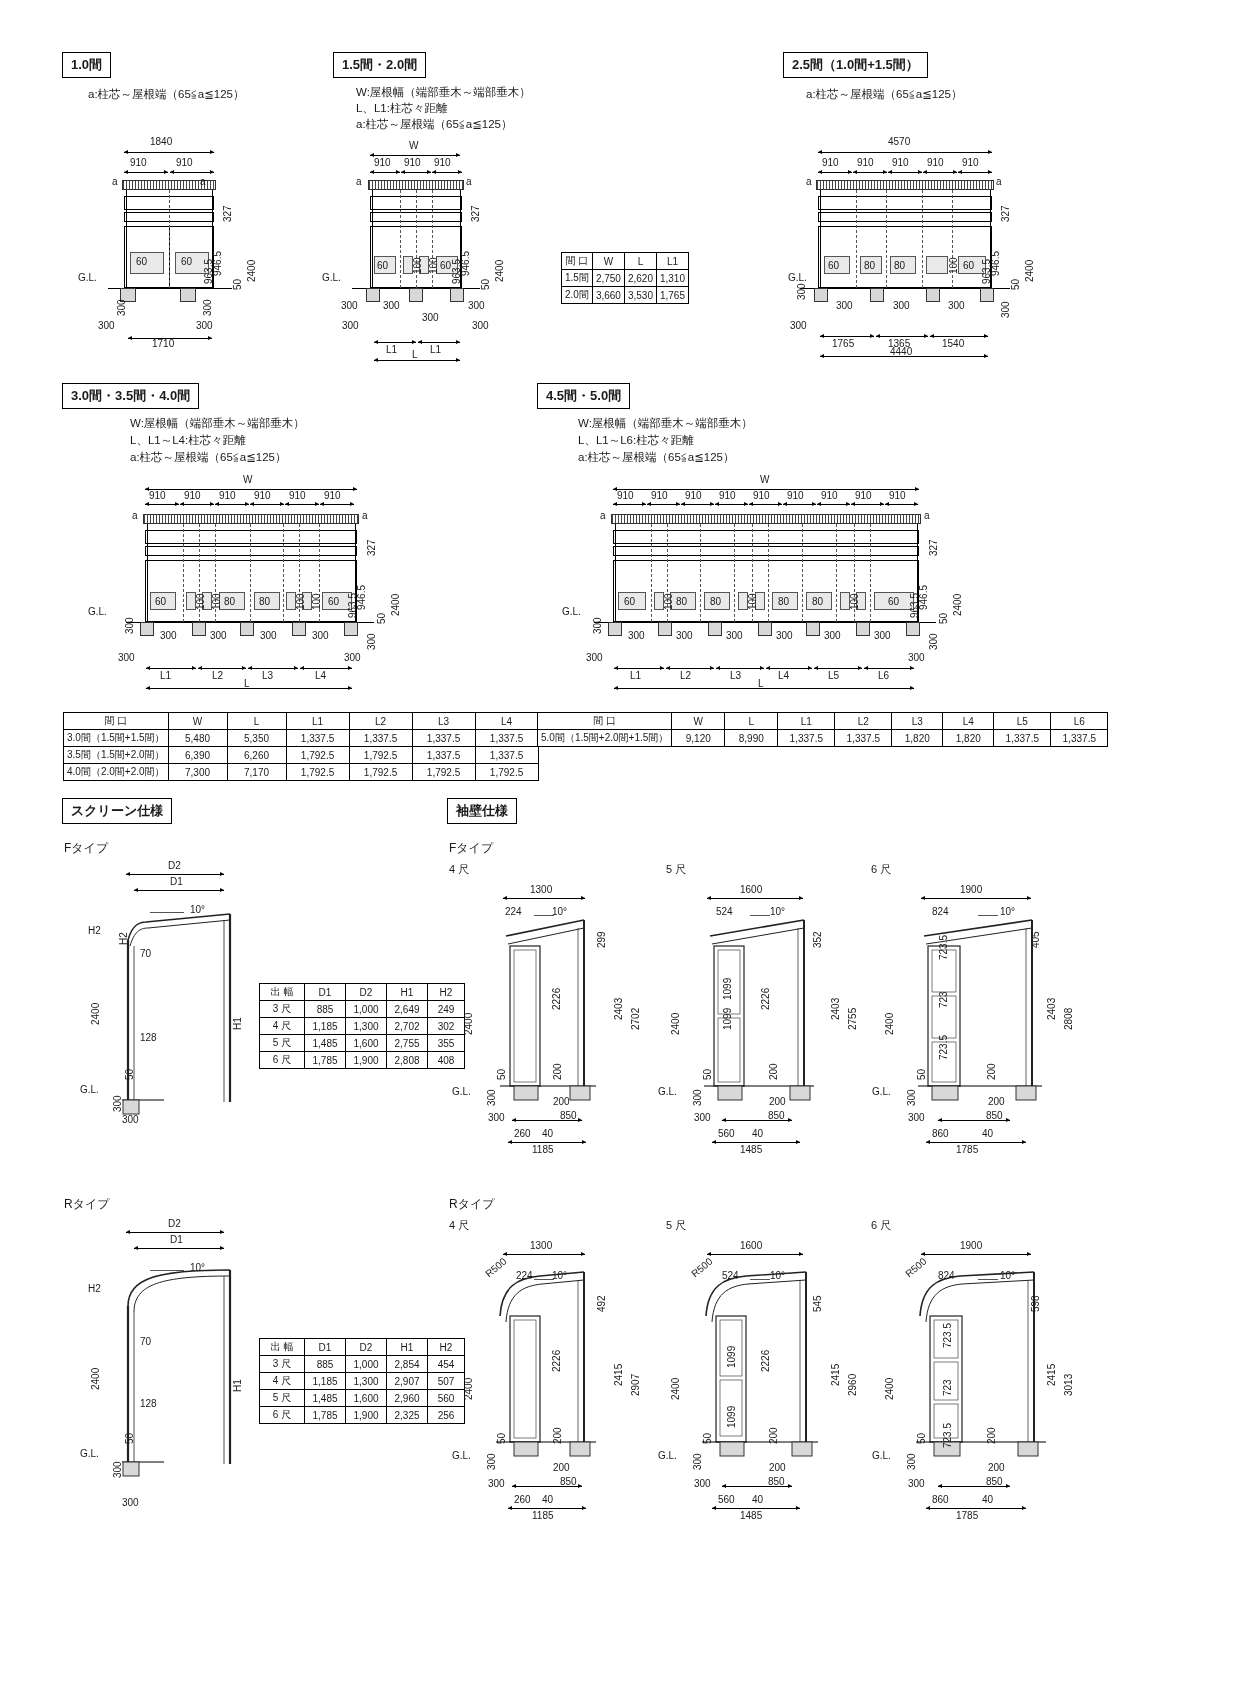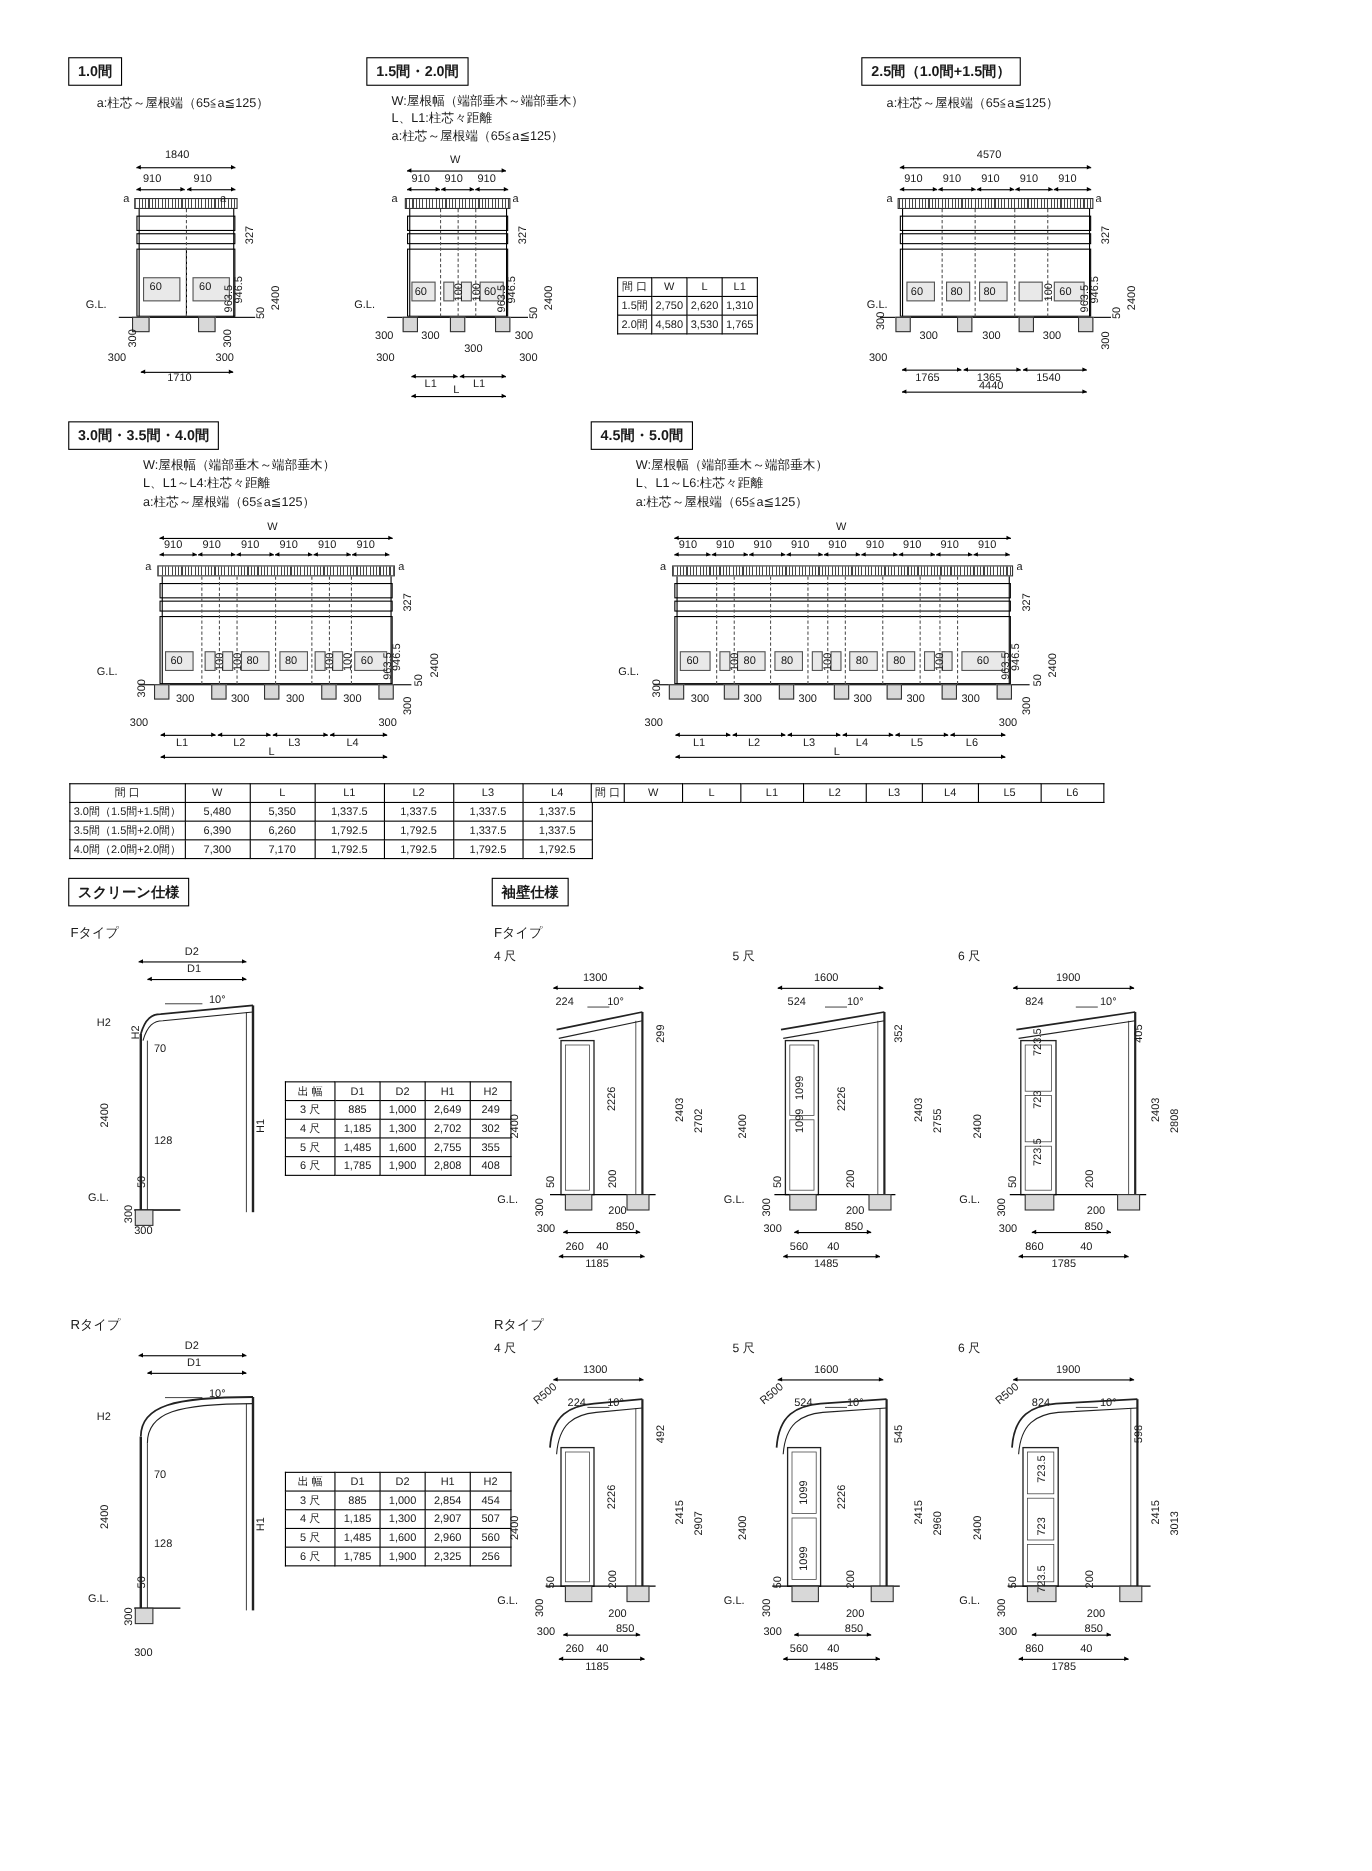--- a/index.html
+++ b/index.html
@@ -157,21 +157,21 @@
       <th>L1</th>
     </tr>
     <tr>
       <td>1.5間</td>
       <td>2,750</td>
       <td>2,620</td>
       <td>1,310</td>
     </tr>
     <tr>
       <td>2.0間</td>
-      <td>4,580</td>
+      <td>3,660</td>
       <td>3,530</td>
       <td>1,765</td>
     </tr>
   </tbody>
     </table>
 
   <div class="boxtitle" style="left:783px;top:52px;">2.5間（1.0間+1.5間）</div>
   <div class="note" style="left:806px;top:86px;">a:柱芯～屋根端（65≦a≦125）</div>
 
   <div>
@@ -489,20 +489,31 @@
         <tr>
       <th>間 口</th>
       <th style="width:46px">W</th>
       <th style="width:46px">L</th>
       <th style="width:50px">L1</th>
       <th style="width:50px">L2</th>
       <th style="width:44px">L3</th>
       <th style="width:44px">L4</th>
       <th style="width:50px">L5</th>
       <th style="width:50px">L6</th>
+    </tr>
+    <tr>
+      <td>5.0間（1.5間+2.0間+1.5間）</td>
+      <td>9,120</td>
+      <td>8,990</td>
+      <td>1,337.5</td>
+      <td>1,337.5</td>
+      <td>1,820</td>
+      <td>1,820</td>
+      <td>1,337.5</td>
+      <td>1,337.5</td>
     </tr>
   </tbody>
     </table>
 
   <div class="boxtitle" style="left:62px;top:798px;">スクリーン仕様</div>
   <div class="sec" style="left:64px;top:840px;">Fタイプ</div>
 
   <div>
     <div class="dim" style="left:126px;top:874px;width:98px;"></div>
     <div class="lbl" style="left:168px;top:860px;">D2</div>

